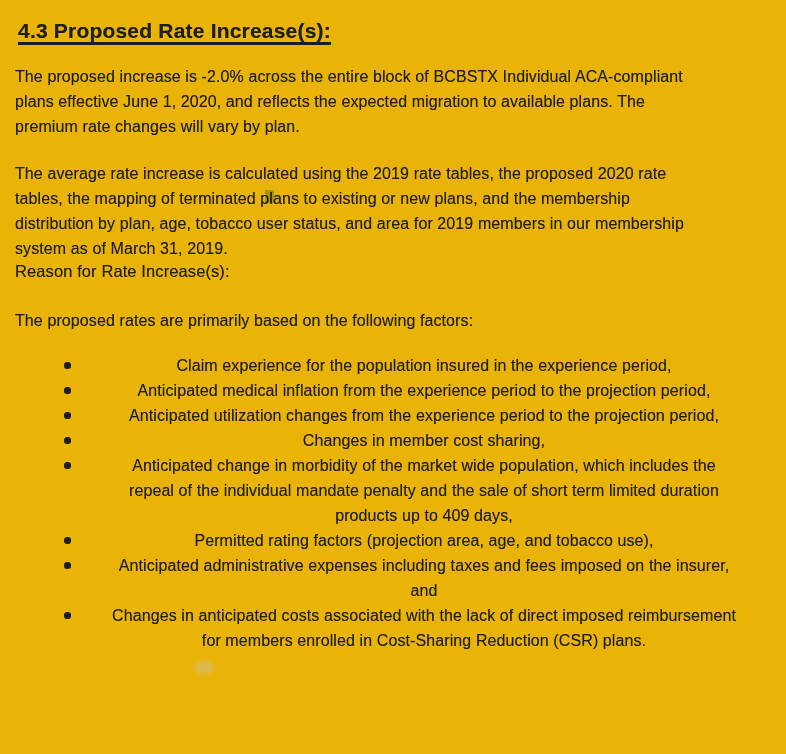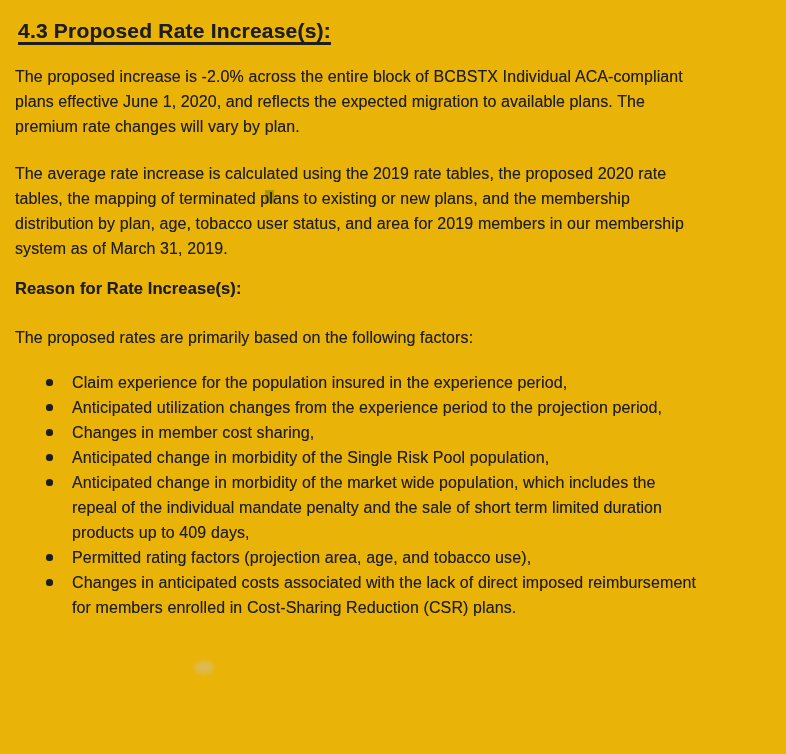--- a/index.html
+++ b/index.html
@@ -38,33 +38,34 @@
     white-space: nowrap;
   }
   p.body {
     font-size: 16px;
     line-height: 25px;
     margin: 0;
     white-space: pre-line;
     letter-spacing: 0.1px;
   }
   p.para-1 { margin-bottom: 22px; }
-  p.para-2 { margin-bottom: 17px; }
+  p.para-2 { }
   h2.subheading {
     font-size: 16.5px;
-    font-weight: bold;
+    font-weight: normal;
     line-height: 20px;
     margin: 0 0 27px 0;
     letter-spacing: 0.1px;
   }
   p.para-3 { margin-bottom: 20px; }
   ul.factors {
-    margin: 0;
+    margin: 18px;
     padding: 0;
     list-style: none;
+    text-align: center;
   }
   ul.factors li {
     position: relative;
     padding-left: 57px;
     font-size: 16px;
     line-height: 25px;
     white-space: pre-line;
     letter-spacing: 0.1px;
   }
   ul.factors li::before {
@@ -117,27 +118,29 @@
 tables, the mapping of terminated plans to existing or new plans, and the membership
 distribution by plan, age, tobacco user status, and area for 2019 members in our membership
 system as of March 31, 2019.</p>
 
   <h2 class="subheading">Reason for Rate Increase(s):</h2>
 
   <p class="body para-3">The proposed rates are primarily based on the following factors:</p>
 
   <ul class="factors">
     <li>Claim experience for the population insured in the experience period,</li>
+    <li>Anticipated medical inflation from the experience period to the projection period,</li>
     <li>Anticipated utilization changes from the experience period to the projection period,</li>
     <li>Changes in member cost sharing,</li>
-    <li>Anticipated change in morbidity of the Single Risk Pool population,</li>
     <li>Anticipated change in morbidity of the market wide population, which includes the
 repeal of the individual mandate penalty and the sale of short term limited duration
 products up to 409 days,</li>
     <li>Permitted rating factors (projection area, age, and tobacco use),</li>
+    <li>Anticipated administrative expenses including taxes and fees imposed on the insurer,
+and</li>
     <li>Changes in anticipated costs associated with the lack of direct imposed reimbursement
 for members enrolled in Cost-Sharing Reduction (CSR) plans.</li>
   </ul>
 
   <div class="artifact-blue"></div>
   <div class="artifact-smudge"></div>
 
 </div>
 
 </body></html>

